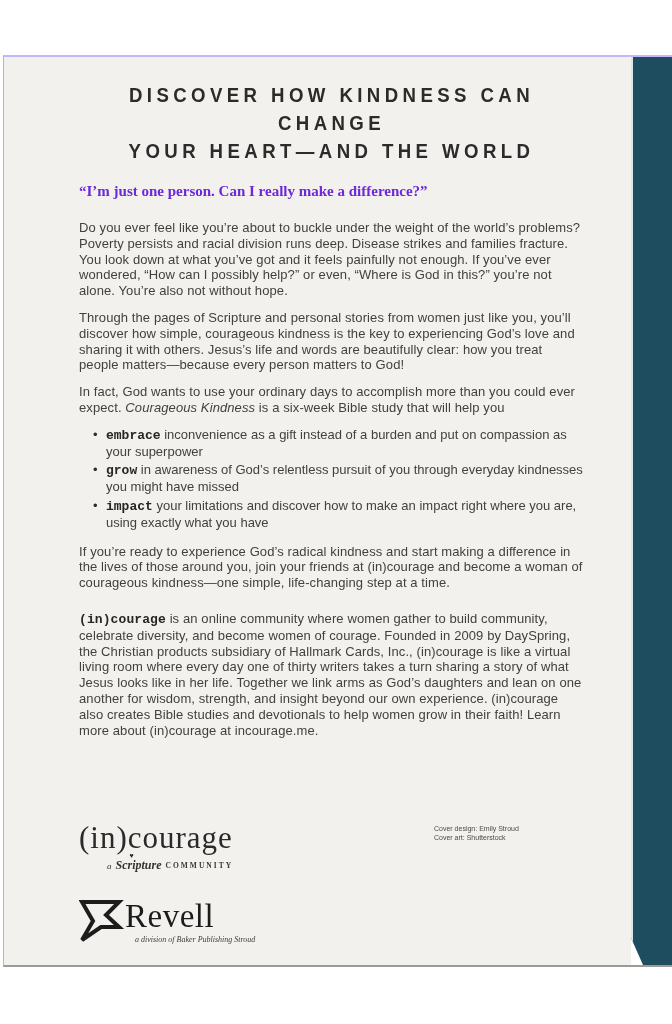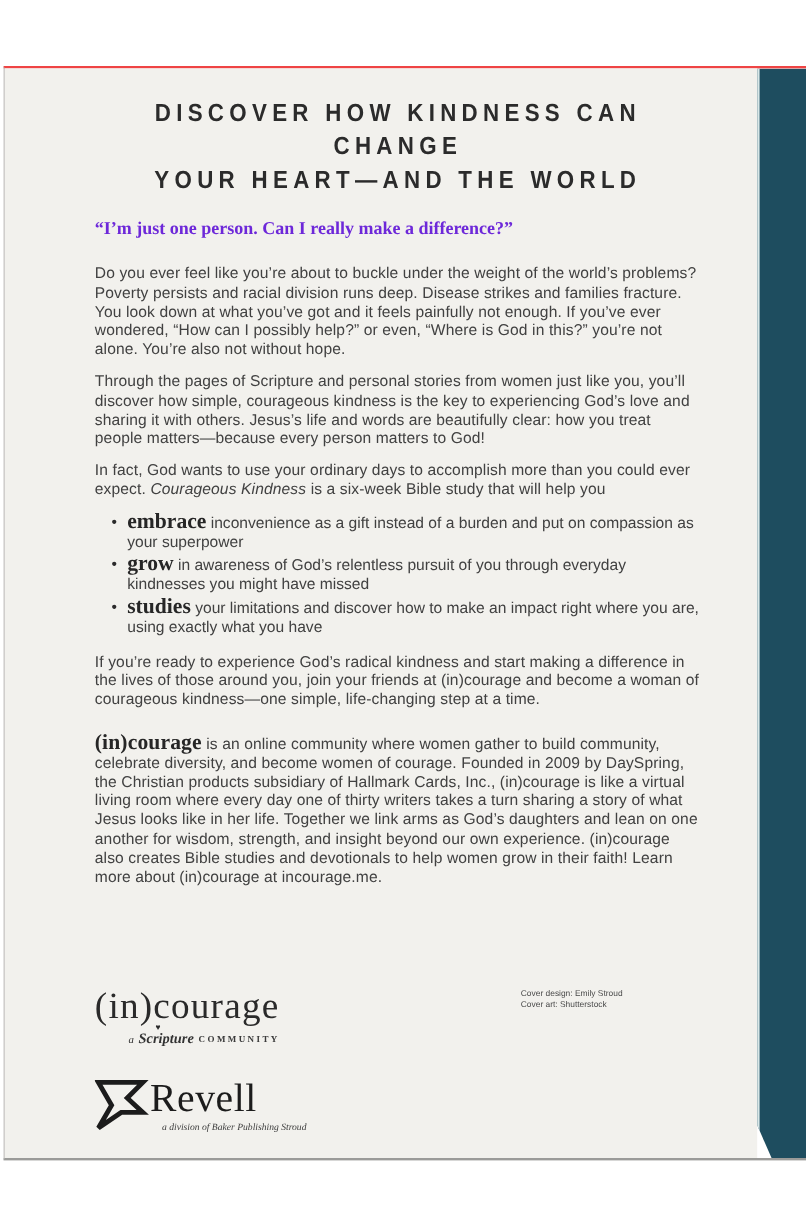--- a/index.html
+++ b/index.html
@@ -17,21 +17,21 @@
     height: 1024px;
     background: var(--page-bg, #ffffff);
   }
   
   .book {
     position: absolute;
     left: 3px;
     top: 55px;
     right: 0;
     height: 912px;
-    border-top: 2px solid #ef4444;
+    border-top: 2px solid #c4b5fd;
     border-bottom: 2px solid #9b9b99;
     border-left: 1px solid #b9b8b4;
     box-sizing: border-box;
     display: flex;
   }
   .cover {
     position: relative;
     width: 627px;
     height: 100%;
     background: var(--cover-bg, #f2f1ed);
@@ -69,23 +69,23 @@
   
   .body-copy p {
     font-size: 13px;
     line-height: 15.8px;
     letter-spacing: 0.1px;
     color: #414141;
     margin: 0 0 11px 0;
   }
   .body-copy i { font-style: italic; }
   .lead-word {
-    font-family: Liberation Serif, serif;
-    font-weight: 700;
-    font-size: 18px;
+    font-family: Liberation Mono, monospace;
+    font-weight: 700;
+    font-size: 13px;
     color: #262626;
   }
   ul.benefits {
     list-style: none;
     margin: 2px 0 13px 0;
     padding: 0 0 0 27px;
   }
   ul.benefits li {
     position: relative;
     font-size: 13px;
@@ -205,21 +205,21 @@
       <div class="pull-quote">“I’m just one person. Can I really make a difference?”</div>
 
       <div class="body-copy">
         <p>Do you ever feel like you’re about to buckle under the weight of the world’s problems? Poverty persists and racial division runs deep. Disease strikes and families fracture. You look down at what you’ve got and it feels painfully not enough. If you’ve ever wondered, “How can I possibly help?” or even, “Where is God in this?” you’re not alone. You’re also not without hope.</p>
         <p>Through the pages of Scripture and personal stories from women just like you, you’ll discover how simple, courageous kindness is the key to experiencing God’s love and sharing it with others. Jesus’s life and words are beautifully clear: how you treat people matters—because every person matters to God!</p>
         <p><span>In fact, God wants to use your ordinary days to accomplish more than you could ever expect. </span><i>Courageous Kindness</i><span> is a six-week Bible study that will help you</span></p>
 
         <ul class="benefits">
           <li><span class="lead-word">embrace</span><span> inconvenience as a gift instead of a burden and put on compassion as your superpower</span></li>
           <li><span class="lead-word">grow</span><span> in awareness of God’s relentless pursuit of you through everyday kindnesses you might have missed</span></li>
-          <li><span class="lead-word">studies</span><span> your limitations and discover how to make an impact right where you are, using exactly what you have</span></li>
+          <li><span class="lead-word">impact</span><span> your limitations and discover how to make an impact right where you are, using exactly what you have</span></li>
         </ul>
 
         <p>If you’re ready to experience God’s radical kindness and start making a difference in the lives of those around you, join your friends at (in)courage and become a woman of courageous kindness—one simple, life-changing step at a time.</p>
 
         <div class="about">
           <p><span class="lead-word">(in)courage</span><span> is an online community where women gather to build community, celebrate diversity, and become women of courage. Founded in 2009 by DaySpring, the Christian products subsidiary of Hallmark Cards, Inc., (in)courage is like a virtual living room where every day one of thirty writers takes a turn sharing a story of what Jesus looks like in her life. Together we link arms as God’s daughters and lean on one another for wisdom, strength, and insight beyond our own experience. (in)courage also creates Bible studies and devotionals to help women grow in their faith! Learn more about (in)courage at incourage.me.</span></p>
         </div>
       </div>
 
       <div class="footer-row">

